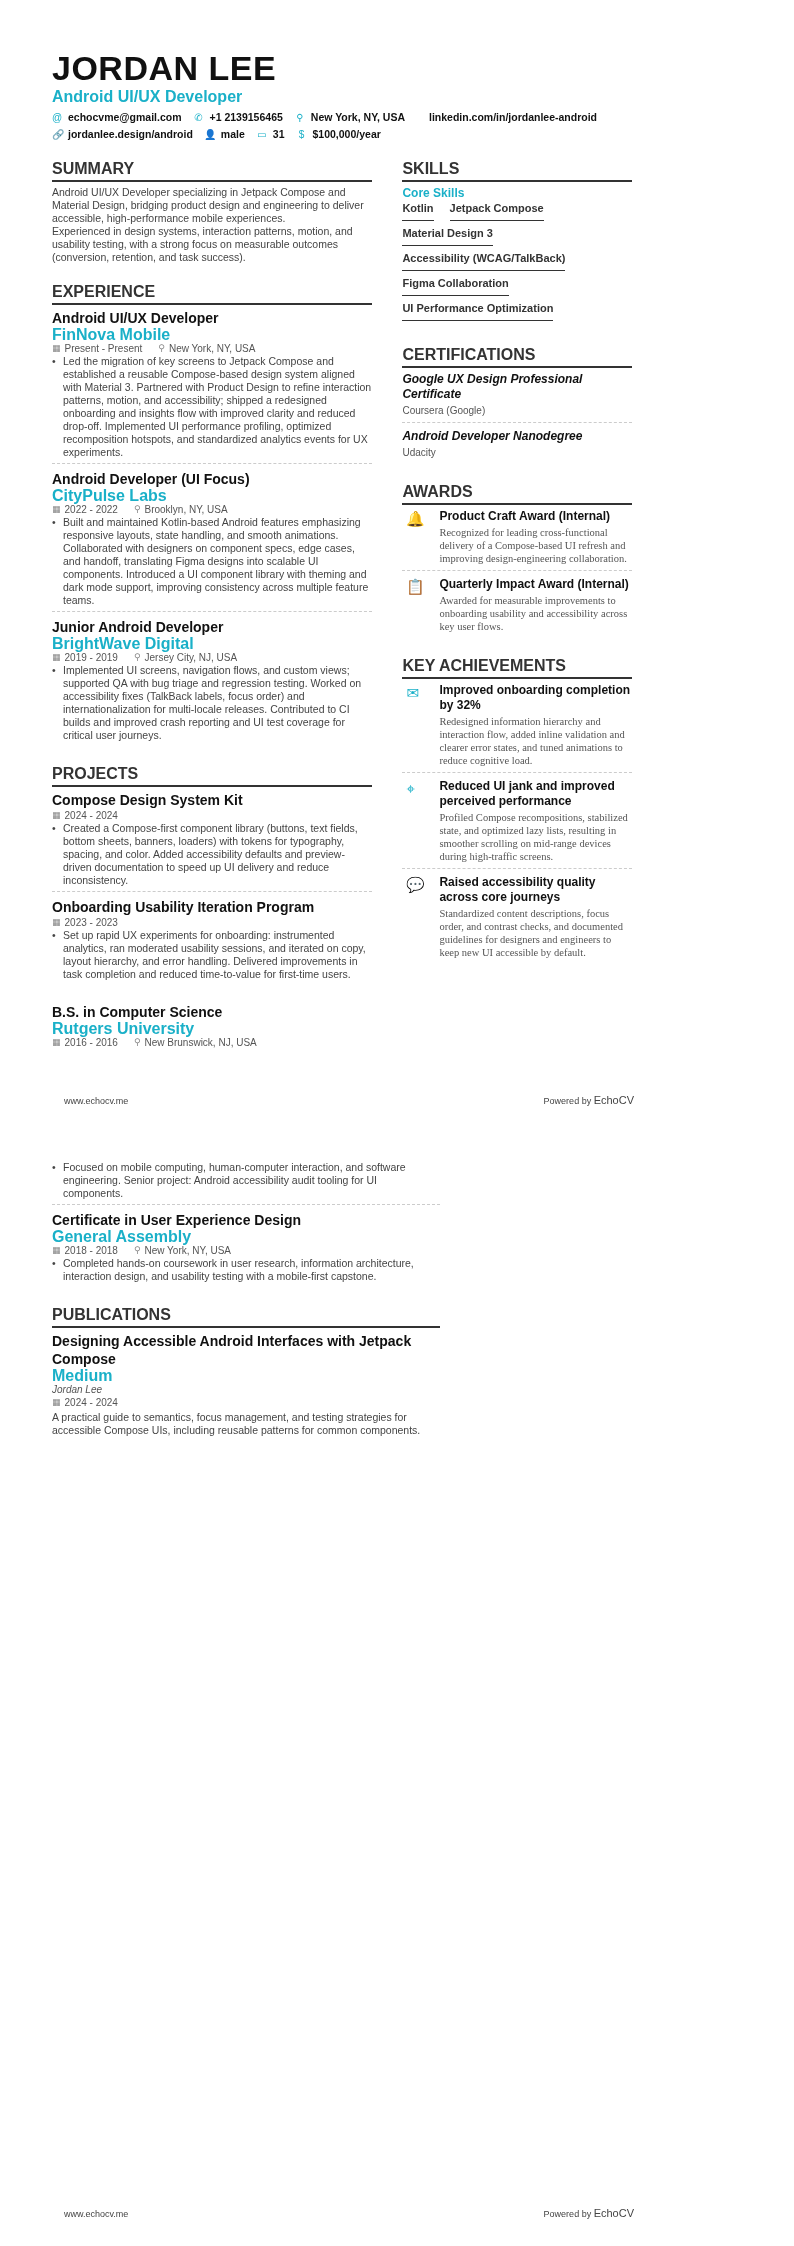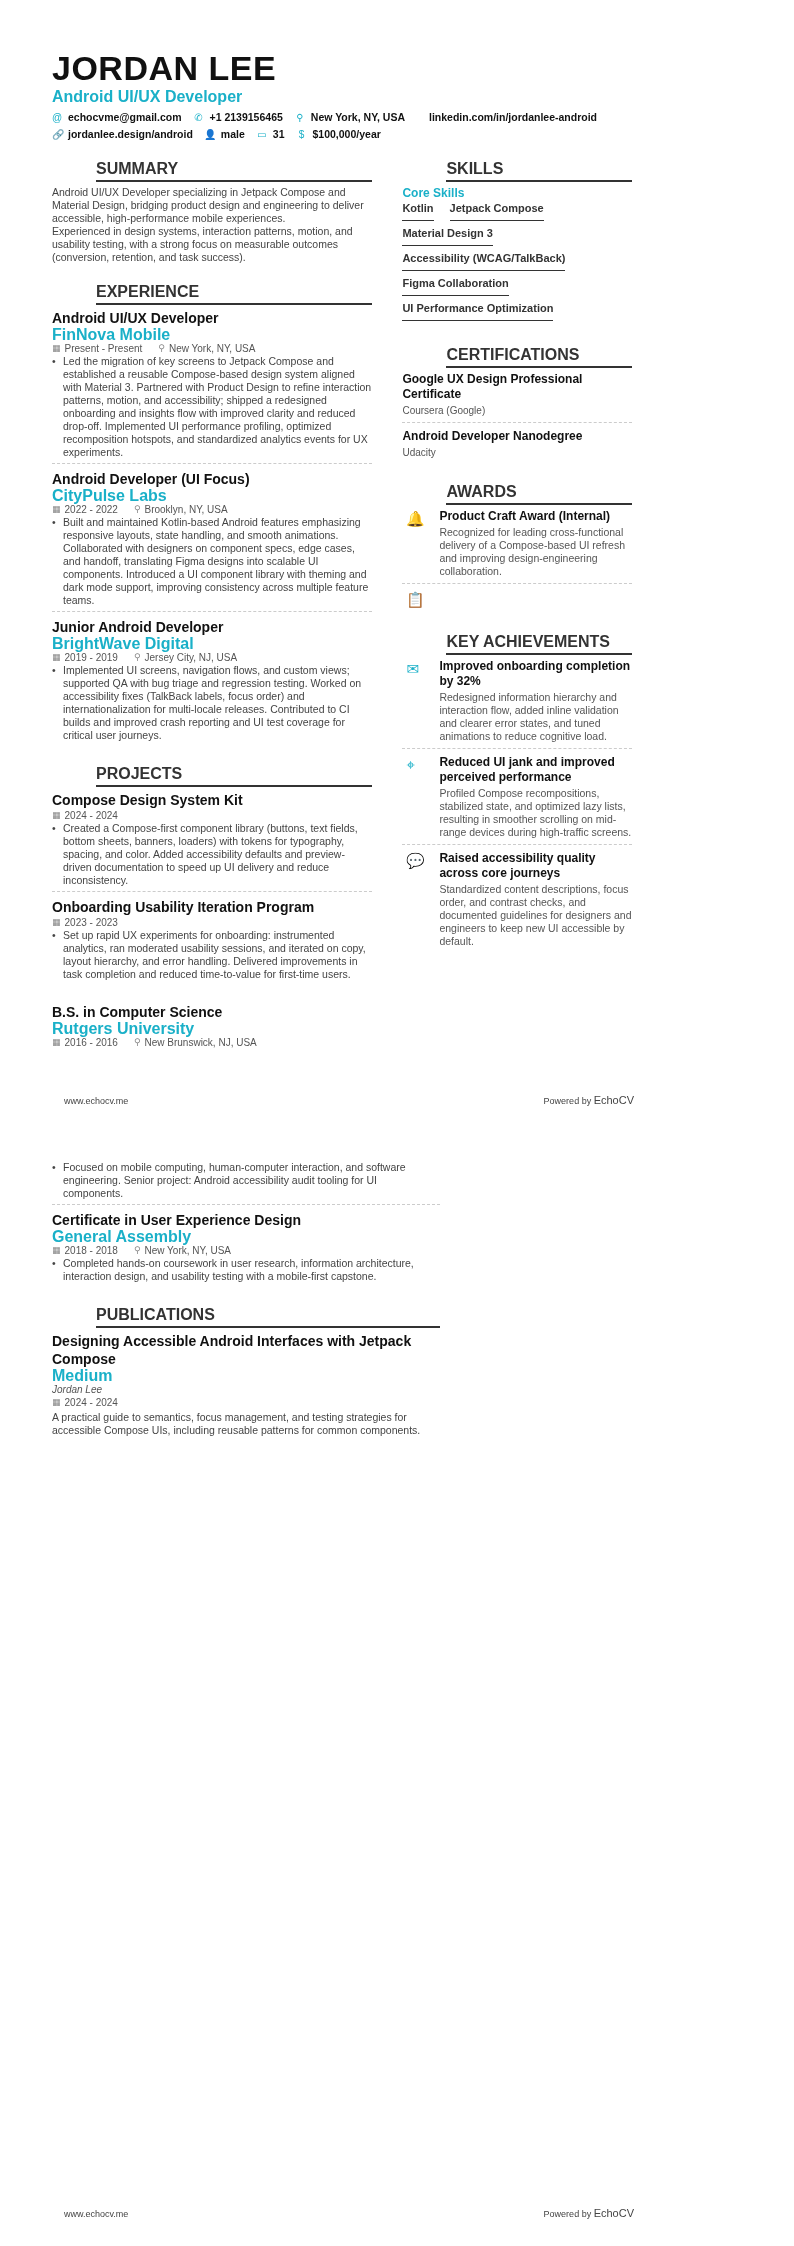--- a/index.html
+++ b/index.html
@@ -11,49 +11,49 @@
   .role { font-size: 16px; font-weight: 700; color: #1ab0c8; margin-top: 1px; line-height: 20px; }
   .contact-row { display: flex; align-items: center; font-size: 10.5px; font-weight: 700; color: #111; margin-top: 3px; height: 14px; }
   .ci { display: flex; align-items: center; margin-right: 12px; white-space: nowrap; }
   .ci .ic { color: #1ab0c8; font-size: 10px; margin-right: 6px; width: 10px; text-align: center; font-weight: 400; }
   .ci.linkedin { margin-left: 12px; }
 
   .cols { display: flex; margin-top: 18px; }
   .left { width: 388px; }
   .right { width: 278px; margin-left: 30px; }
 
-  .sec-title { font-size: 16px; font-weight: 700; color: #333; border-bottom: 2.5px solid #333; padding-bottom: 1px; line-height: 20px; margin-bottom: 4px; margin-left: 44px; }
+  .sec-title { font-size: 16px; font-weight: 700; color: #333; border-bottom: 2.5px solid #333; padding-bottom: 1px; line-height: 20px; margin-bottom: 4px; }
   .section { margin-bottom: 18px; }
   .para { font-size: 10.5px; color: #444; line-height: 13px; }
 
   .entry { padding-bottom: 4px; margin-bottom: 6px; border-bottom: 1px dashed #ccc; }
   .entry.last { border-bottom: none; margin-bottom: 0; }
   .e-title { font-size: 14px; font-weight: 700; color: #111; line-height: 18px; }
   .e-org { font-size: 16px; font-weight: 700; color: #1ab0c8; line-height: 15px; }
   .e-meta { display: flex; font-size: 10px; color: #555; line-height: 13px; }
   .e-meta .m { margin-right: 16px; display: flex; align-items: center; }
   .e-meta .ic { color: #888; font-size: 9px; margin-right: 4px; }
   .bullet { display: flex; font-size: 10.5px; color: #444; line-height: 13px; }
   .bullet .dot { width: 11px; flex: none; }
   .author { font-size: 10px; font-style: italic; color: #555; line-height: 13px; }
 
   .skill-cat { font-size: 12px; font-weight: 700; color: #1ab0c8; line-height: 15px; margin-bottom: 1px; }
   .skill-tags { display: flex; flex-wrap: wrap; }
   .tag { font-size: 11px; font-weight: 700; color: #333; border-bottom: 1.5px solid #333; padding-bottom: 5px; margin-right: 16px; margin-bottom: 6px; line-height: 13px; }
 
   .cert { padding-bottom: 5px; margin-bottom: 6px; border-bottom: 1px dashed #ccc; }
   .cert.last { border-bottom: none; }
-  .cert-title { font-size: 12px; font-weight: 700; color: #111; line-height: 15px; }
+  .cert-title { font-size: 12px; font-weight: 700; color: #111; line-height: 15px; font-style: italic; }
   .cert-org { font-size: 10px; color: #555; line-height: 13px; margin-top: 2px; }
 
   .icon-entry { display: flex; padding-bottom: 5px; margin-bottom: 6px; border-bottom: 1px dashed #ccc; }
   .icon-entry.last { border-bottom: none; }
   .icon-entry .bigic { width: 37px; flex: none; color: #1ab0c8; font-size: 15px; padding-left: 4px; padding-top: 1px; }
   .icon-entry .t { font-size: 12px; font-weight: 700; color: #111; line-height: 15px; }
-  .icon-entry .d { font-size: 10.5px; color: #555; line-height: 13px; margin-top: 2px; }
+  .icon-entry .d { font-size: 10.5px; color: #555; line-height: 13px; margin-top: 2px; font-family: Liberation Serif, serif; }
 
   .footer { position: absolute; left: 64px; right: 50px; display: flex; justify-content: space-between; align-items: flex-end; font-size: 9px; color: #444; }
   .footer .brand { font-size: 11px; color: #444; }
 
   .page2 { padding: 38px 52px 0 52px; }
   .p2left { width: 388px; }
 </style>
 </head>
 <body>
 
@@ -242,20 +242,24 @@
         <div class="sec-title">AWARDS</div>
         <div class="icon-entry">
           <div class="bigic">🔔</div>
           <div>
               <div class="t">Product Craft Award (Internal)</div>
               <div class="d">Recognized for leading cross-functional delivery of a Compose-based UI refresh and improving design-engineering collaboration.</div>
             </div>
         </div>
         <div class="icon-entry last">
           <div class="bigic">📋</div>
+          <div>
+              <div class="t">Quarterly Impact Award (Internal)</div>
+              <div class="d">Awarded for measurable improvements to onboarding usability and accessibility across key user flows.</div>
+            </div>
         </div>
       </div>
 
       <div class="section">
         <div class="sec-title">KEY ACHIEVEMENTS</div>
         <div class="icon-entry">
           <div class="bigic">✉</div>
           <div>
               <div class="t">Improved onboarding completion by 32%</div>
               <div class="d">Redesigned information hierarchy and interaction flow, added inline validation and clearer error states, and tuned animations to reduce cognitive load.</div>

